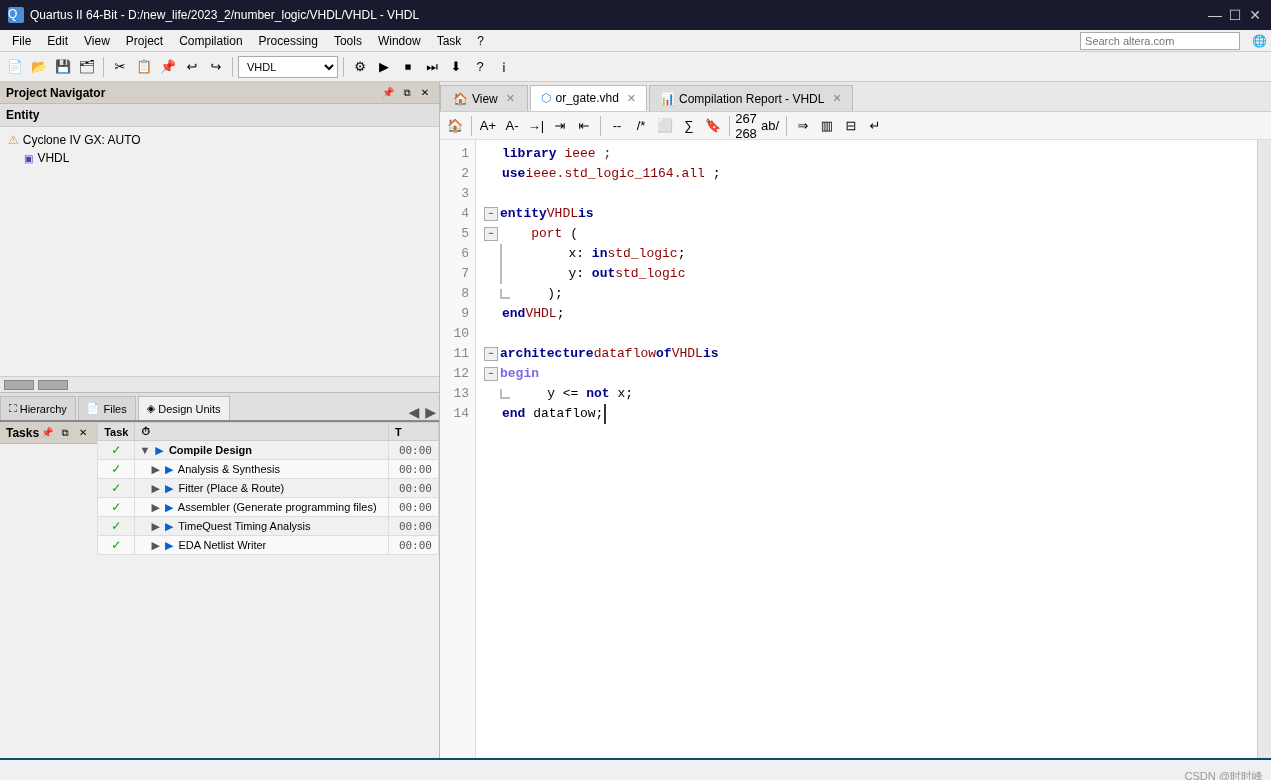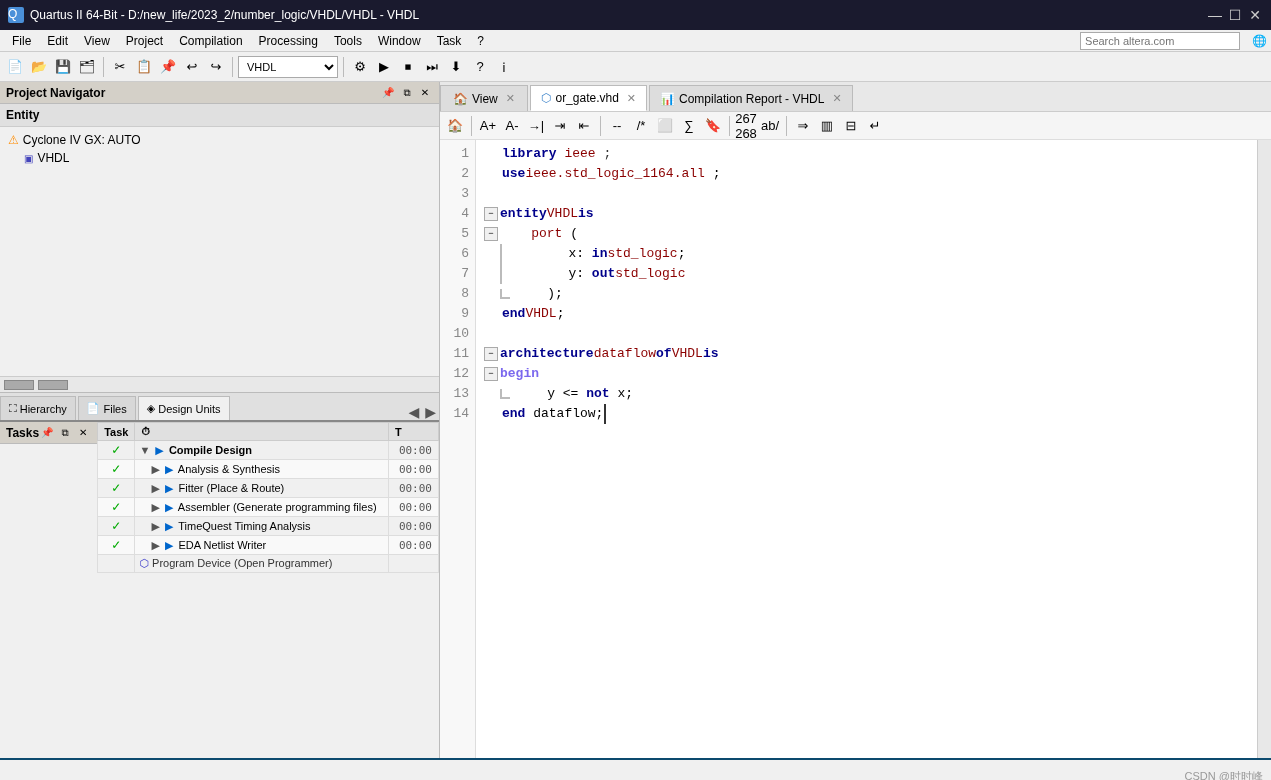--- a/index.html
+++ b/index.html
@@ -405,28 +405,20 @@
   </tr>
               <tr>
     <td style="width:18px; text-align:center; color:#00aa00; font-size:12px;">✓</td>
     <td style="padding-left:16px;">
       <span class="task-expand">▶</span>
       <span class="task-play">▶</span>
       <span style="">EDA Netlist Writer</span>
     </td>
     <td style="width:50px; text-align:right; color:#555; font-family:monospace;">00:00</td>
   </tr>
-              <tr>
-    <td style="width:18px; text-align:center; color:#00aa00; font-size:12px;"></td>
-    <td style="padding-left:4px;">
-      <span style="color:#4444cc; font-size:11px;">⬡</span>
-      <span style="color:#333;">Program Device (Open Programmer)</span>
-    </td>
-    <td style="width:50px; text-align:right; color:#555; font-family:monospace;"></td>
-  </tr>
             </tbody>
         </table>
       </div>
     </div>
 
   </div>
 
   <div id="editor-area" style="flex:1; display:flex; flex-direction:column; overflow:hidden;">
 
     <div id="tab-bar">

